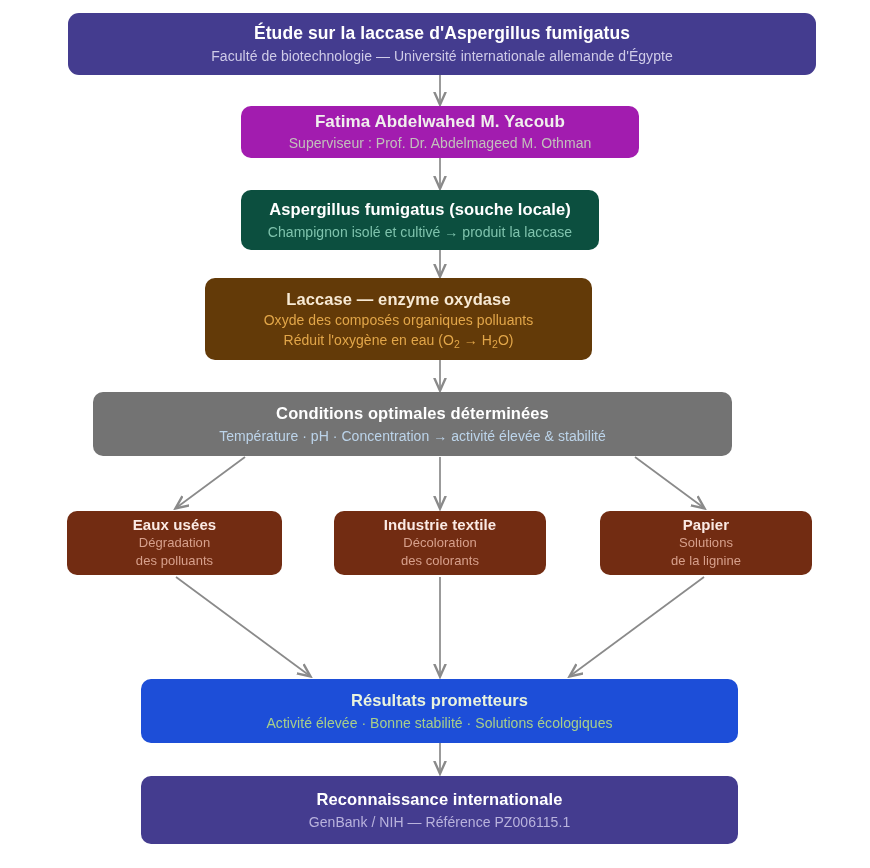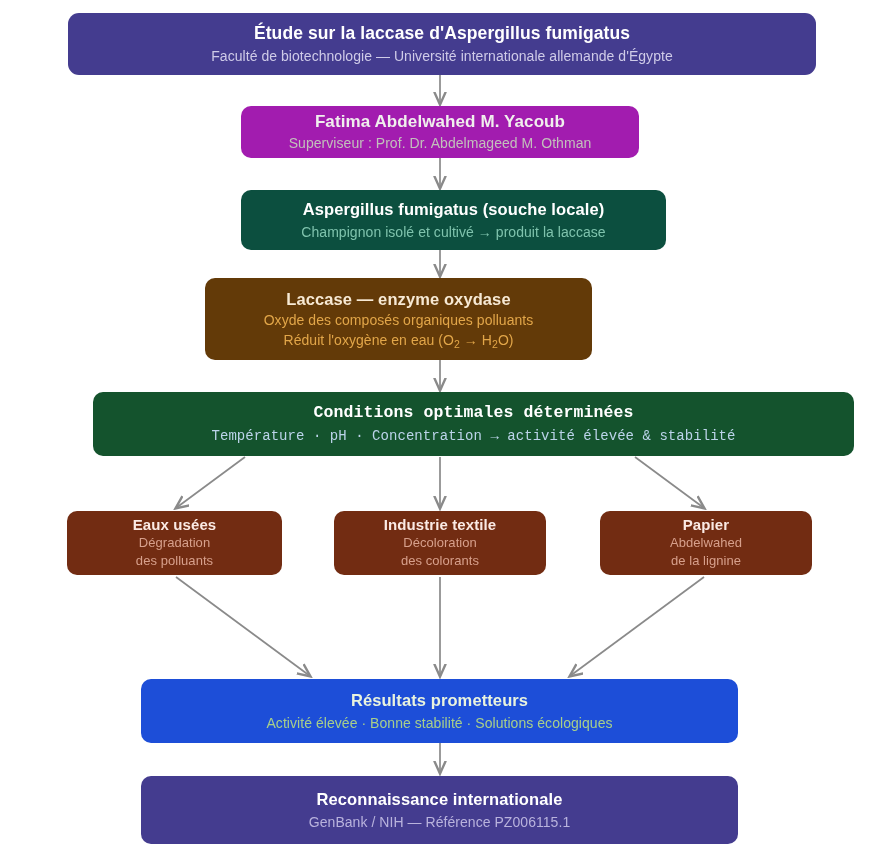--- a/index.html
+++ b/index.html
@@ -63,40 +63,39 @@
   
   #node-author {
     left: 241px; top: 106px; width: 398px; height: 52px;
     background: #a21caf;
   }
   #node-author .title { font-size: 17px; color: #f0efed; }
   #node-author .sub { font-size: 14px; color: #c2c0bb; margin-top: 2px; }
 
   
   #node-fungus {
-    left: 241px; top: 190px; width: 425px; height: 60px;
+    left: 241px; top: 190px; width: 358px; height: 60px;
     background: #0c4f3f;
   }
   #node-fungus .title { font-size: 16.5px; color: #ffffff; }
   #node-fungus .sub { font-size: 14px; color: #7fc3ad; margin-top: 3px; }
 
   
   #node-laccase {
     left: 205px; top: 278px; width: 387px; height: 82px;
     background: #633a08;
   }
   #node-laccase .title { font-size: 16.5px; color: #f7e9d4; }
   #node-laccase .sub { font-size: 14px; color: #e2a649; margin-top: 2px; }
   #node-laccase .sub sub { font-size: 10.5px; vertical-align: baseline; position: relative; top: 3px; }
 
   
   #node-conditions {
-    left: 93px; top: 392px; width: 761px; height: 64px;
-    background: #14532d;
-    font-family: Liberation Mono, monospace;
+    left: 93px; top: 392px; width: 639px; height: 64px;
+    background: #737373;
   }
   #node-conditions .title { font-size: 16.5px; color: #ffffff; }
   #node-conditions .sub { font-size: 14px; color: #bcd4ea; margin-top: 3px; }
 
   
   .app {
     top: 511px; height: 64px;
     background: #722c12;
   }
   .app .title { font-size: 15px; color: #fbeae4; }
@@ -187,21 +186,21 @@
   </div>
 
   <div class="node app" id="node-app-textile">
     <div class="title">Industrie textile</div>
     <div class="sub">Décoloration</div>
     <div class="sub">des colorants</div>
   </div>
 
   <div class="node app" id="node-app-paper">
     <div class="title">Papier</div>
-    <div class="sub">Abdelwahed</div>
+    <div class="sub">Solutions</div>
     <div class="sub">de la lignine</div>
   </div>
 
   <div class="node" id="node-results">
     <div class="title">Résultats prometteurs</div>
     <div class="sub">Activité élevée · Bonne stabilité · Solutions écologiques</div>
   </div>
 
   <div class="node" id="node-recognition">
     <div class="title">Reconnaissance internationale</div>

